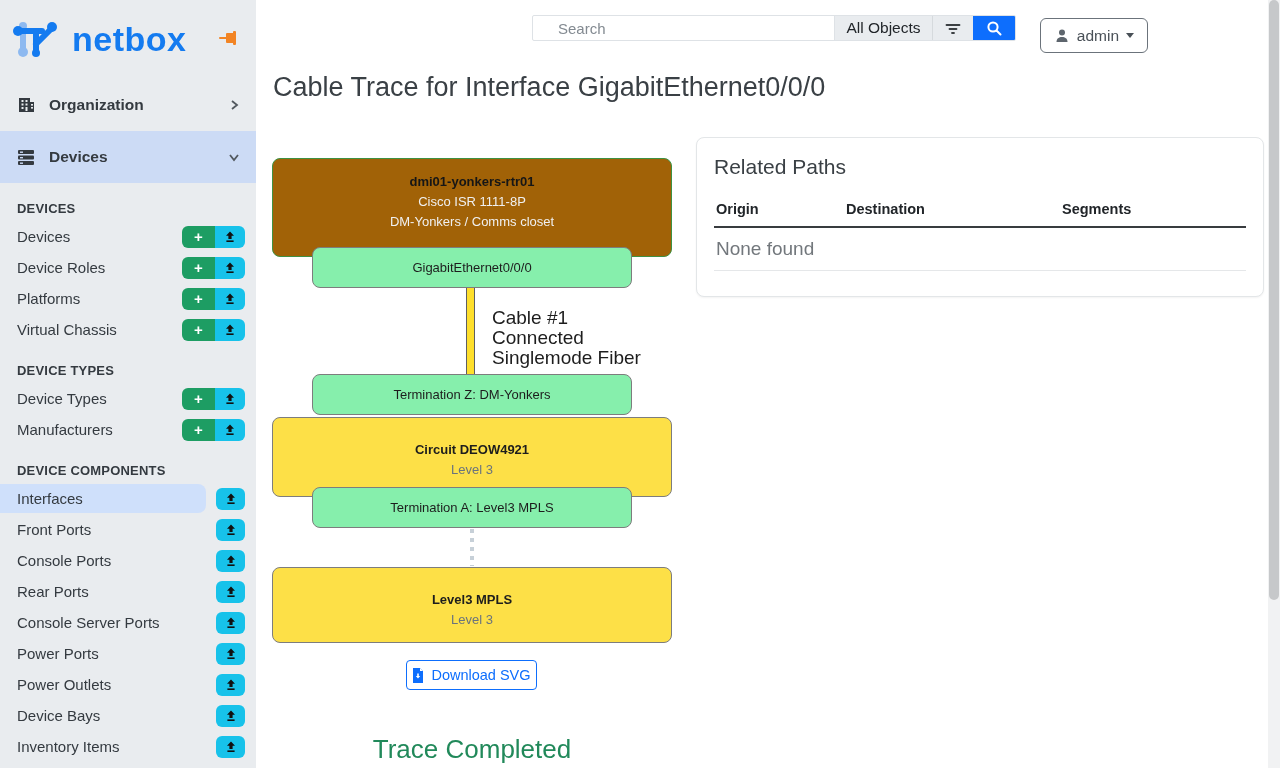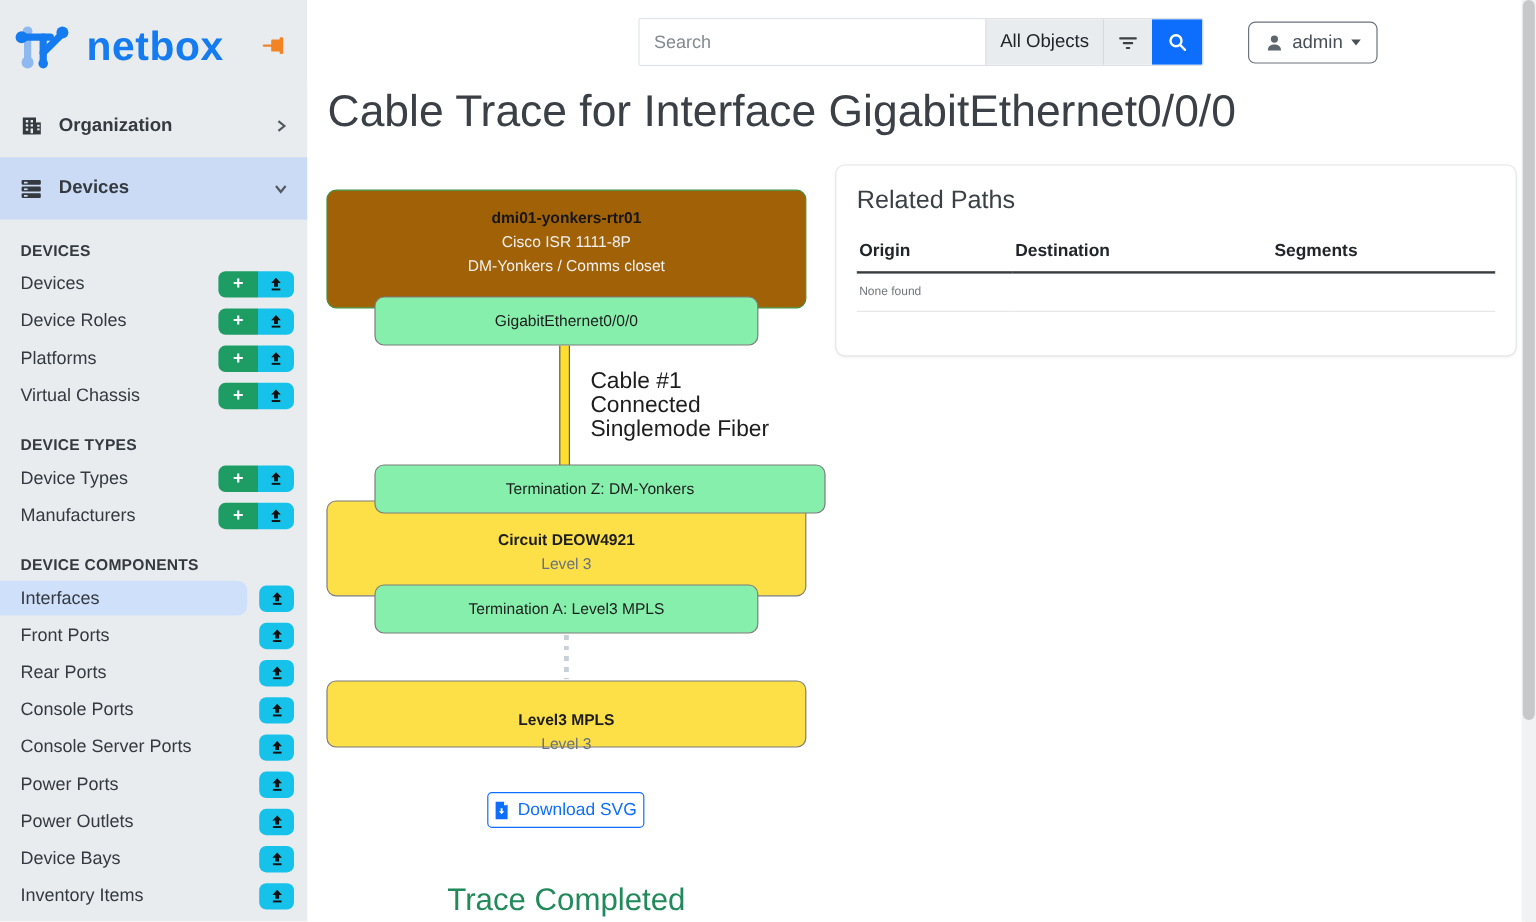--- a/index.html
+++ b/index.html
@@ -27,74 +27,74 @@
   .side-item .label { position:relative; z-index:1; }
   .btn-group { margin-left:auto; display:flex; position:relative; z-index:1; }
   .btn-add { width:33px; height:22px; background:#1d9d63; border:none; border-radius:6px 0 0 6px;
       color:#fff; font-size:15px; font-weight:700; line-height:20px; cursor:pointer; }
   .btn-import { width:30px; height:22px; background:#17c2ea; border:none; border-radius:0 6px 6px 0;
       display:flex; align-items:center; justify-content:center; cursor:pointer; }
   .btn-import.solo { border-radius:6px; width:29px; }
 
   
   .topbar { position:absolute; left:256px; top:0; right:0; height:70px; background:#fff; }
-  .search-group { position:absolute; left:276px; top:15px; height:40px; display:flex; border-radius:2px; overflow:hidden;
-      border:1px solid #dee2e6; }
+  .search-group { position:absolute; left:276px; top:15px; height:26px; display:flex; border-radius:2px; overflow:hidden;
+      border:1px solid #dee2e6;padding-left:13px; }
   .search-input { width:288px; height:100%; border:none; outline:none; padding:0 12px; font-size:15px;
       font-family:"Liberation Sans", sans-serif; color:#212529; }
   .search-input::placeholder { color:#838a91; }
   .search-scope { width:98px; background:#e9ecef; border:none; border-left:1px solid #dee2e6; font-size:15.5px;
       color:#212529; cursor:pointer; font-family:"Liberation Sans", sans-serif; }
   .search-filter { width:41px; background:#e9ecef; border:none; border-left:1px solid #d6dadd;
       display:flex; align-items:center; justify-content:center; cursor:pointer; }
   .search-submit { width:42px; background:#0d6efd; border:none; display:flex; align-items:center; justify-content:center; cursor:pointer; }
   .user-menu { position:absolute; right:132px; top:18px; height:35px; padding:0 13px; display:flex; align-items:center; gap:7px;
       border:1px solid #6b737b; border-radius:6px; background:#fff; color:#495057; font-size:15.5px; cursor:pointer;
       font-family:"Liberation Sans", sans-serif; }
   .caret-down { width:0; height:0; border-left:4.5px solid transparent; border-right:4.5px solid transparent;
       border-top:5px solid #495057; }
 
   
-  .page-title { position:absolute; left:273px; top:72px; font-size:37px; font-weight:400; color:#3a4045; }
+  .page-title { position:absolute; left:273px; top:72px; font-size:27px; font-weight:400; color:#3a4045; }
 
   .tbox { position:absolute; border:1px solid #7d7d7d; border-radius:8px; text-align:center;
       font-size:13px; color:#1d1d1d; }
   .tbox .b { font-weight:700; }
   .tbox.light { background:#86efac; }
   .tbox.mid { background:#fde047; }
   .node-device { left:272px; top:158px; width:400px; height:99px; background:#a16207; border-color:#3f9142; z-index:1;
       padding-top:13px; line-height:20px; }
   .node-device .b { color:#161616; }
   .node-device .sub { color:#f0f0f0; }
   .node-iface { left:312px; top:247px; width:320px; height:41px; line-height:39px; z-index:2; }
   .cable-line { position:absolute; left:466px; top:288px; width:9px; height:100px; background:#ffdf2b;
       border-left:1px solid #5f5f5f; border-right:1px solid #5f5f5f; }
   .cable-text { position:absolute; left:492px; top:308px; font-size:19px; color:#1d1d1d; line-height:20px; text-align:left; }
-  .node-termz { left:312px; top:387px; width:376px; height:41px; line-height:39px; z-index:2; }
+  .node-termz { left:312px; top:374px; width:320px; height:41px; line-height:39px; z-index:2; }
   .node-circuit { left:272px; top:417px; width:400px; height:80px; z-index:1; padding-top:22px; line-height:20px; }
   .node-terma { left:312px; top:487px; width:320px; height:41px; line-height:39px; z-index:2; }
   .sub-gray { color:#6a737d; }
   .dotted-line { position:absolute; left:470px; top:529px; width:4px; height:37px;
       background:repeating-linear-gradient(to bottom, #c7d0d8 0 4px, transparent 4px 9px); }
-  .node-l3 { left:272px; top:567px; width:400px; height:56px; padding-top:22px; line-height:20px; }
+  .node-l3 { left:272px; top:567px; width:400px; height:76px; padding-top:22px; line-height:20px; }
 
   .download-btn { position:absolute; left:406px; top:660px; width:131px; height:30px; background:#fff;
       border:1px solid #0d6efd; border-radius:4px; color:#0d6efd; font-size:14.5px; display:flex;
       align-items:center; justify-content:center; gap:7px; cursor:pointer; font-family:"Liberation Sans", sans-serif; }
   .trace-status { position:absolute; left:272px; top:734px; width:400px; text-align:center;
       font-size:26px; color:#21895a; }
 
   
   .card { position:absolute; left:696px; top:137px; width:568px; height:160px; background:#fff;
       border:1px solid #e3e6e8; border-radius:8px; box-shadow:0 1px 2px rgba(0,0,0,.05); padding:17px; }
   .card-title { font-size:21px; font-weight:400; color:#3a4045; }
   .rp-table { width:100%; border-collapse:collapse; margin-top:14px; }
   .rp-table th { text-align:left; font-size:14.5px; font-weight:700; color:#212529; padding:8px 0 9px 2px;
       border-bottom:2px solid #383c3f; }
-  .rp-table td { font-size:10px; color:#72777c; padding:10px 0 10px 2px; border-bottom:1px solid #e5e7e9; }
+  .rp-table td { font-size:19px; color:#72777c; padding:10px 0 10px 2px; border-bottom:1px solid #e5e7e9; }
   .col-origin { width:130px; } .col-dest { width:216px; }
 
   
   .scrollbar { position:absolute; right:0; top:0; width:12px; height:768px; background:#f1f2f3; }
   .scroll-thumb { position:absolute; right:1px; top:0; width:10px; height:600px; background:#c6c8ca; border-radius:5px; }
 </style>
 </head>
 <body>
 
 <div id="app">
@@ -254,32 +254,32 @@
       <span class="btn-group">
         <button class="btn-import solo">
           <svg width="12" height="12" viewBox="0 0 12 12">
               <path fill="#111" d="M6 0.5 L10 4.8 H7.6 V8 H4.4 V4.8 H2 Z"></path>
               <rect x="2.4" y="9.4" width="7.2" height="1.6" fill="#111"></rect>
             </svg>
         </button>
       </span>
     </div>
     <div class="side-item">
+      <span class="label">Console Ports</span>
+      <span class="btn-group">
+        <button class="btn-import solo">
+          <svg width="12" height="12" viewBox="0 0 12 12">
+              <path fill="#111" d="M6 0.5 L10 4.8 H7.6 V8 H4.4 V4.8 H2 Z"></path>
+              <rect x="2.4" y="9.4" width="7.2" height="1.6" fill="#111"></rect>
+            </svg>
+        </button>
+      </span>
+    </div>
+    <div class="side-item">
       <span class="label">Rear Ports</span>
-      <span class="btn-group">
-        <button class="btn-import solo">
-          <svg width="12" height="12" viewBox="0 0 12 12">
-              <path fill="#111" d="M6 0.5 L10 4.8 H7.6 V8 H4.4 V4.8 H2 Z"></path>
-              <rect x="2.4" y="9.4" width="7.2" height="1.6" fill="#111"></rect>
-            </svg>
-        </button>
-      </span>
-    </div>
-    <div class="side-item">
-      <span class="label">Console Ports</span>
       <span class="btn-group">
         <button class="btn-import solo">
           <svg width="12" height="12" viewBox="0 0 12 12">
               <path fill="#111" d="M6 0.5 L10 4.8 H7.6 V8 H4.4 V4.8 H2 Z"></path>
               <rect x="2.4" y="9.4" width="7.2" height="1.6" fill="#111"></rect>
             </svg>
         </button>
       </span>
     </div>
     <div class="side-item">

